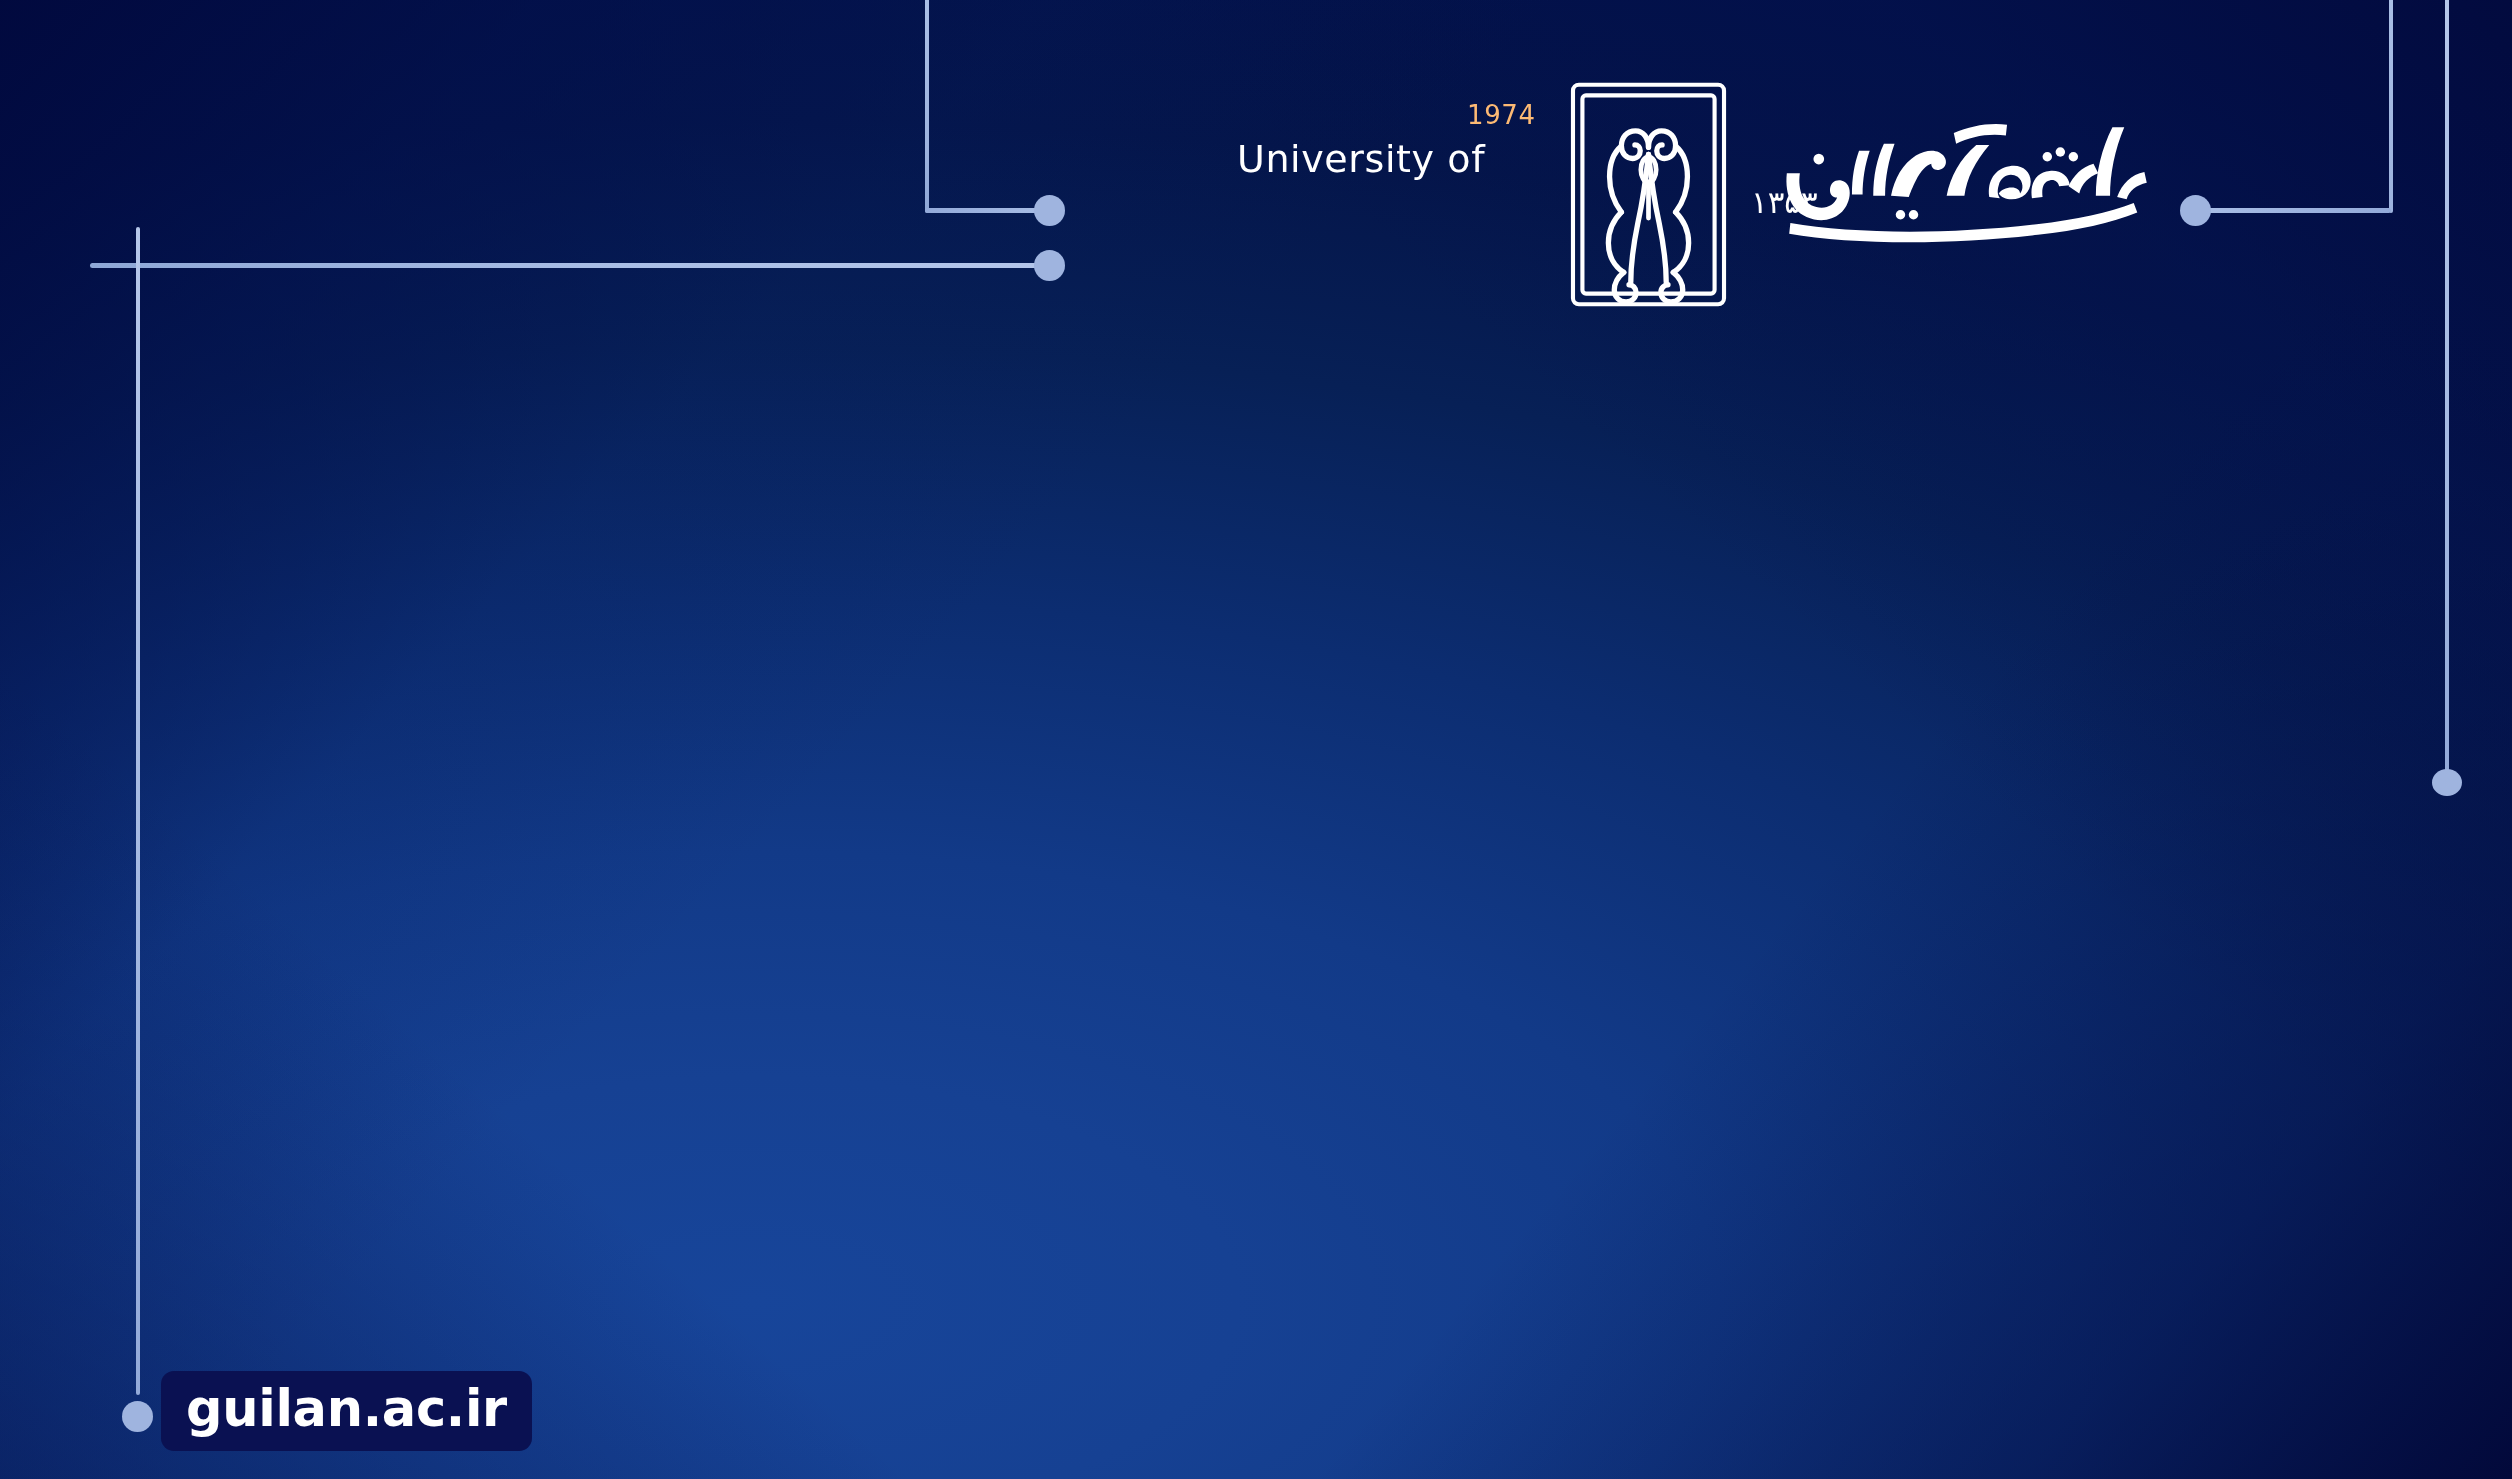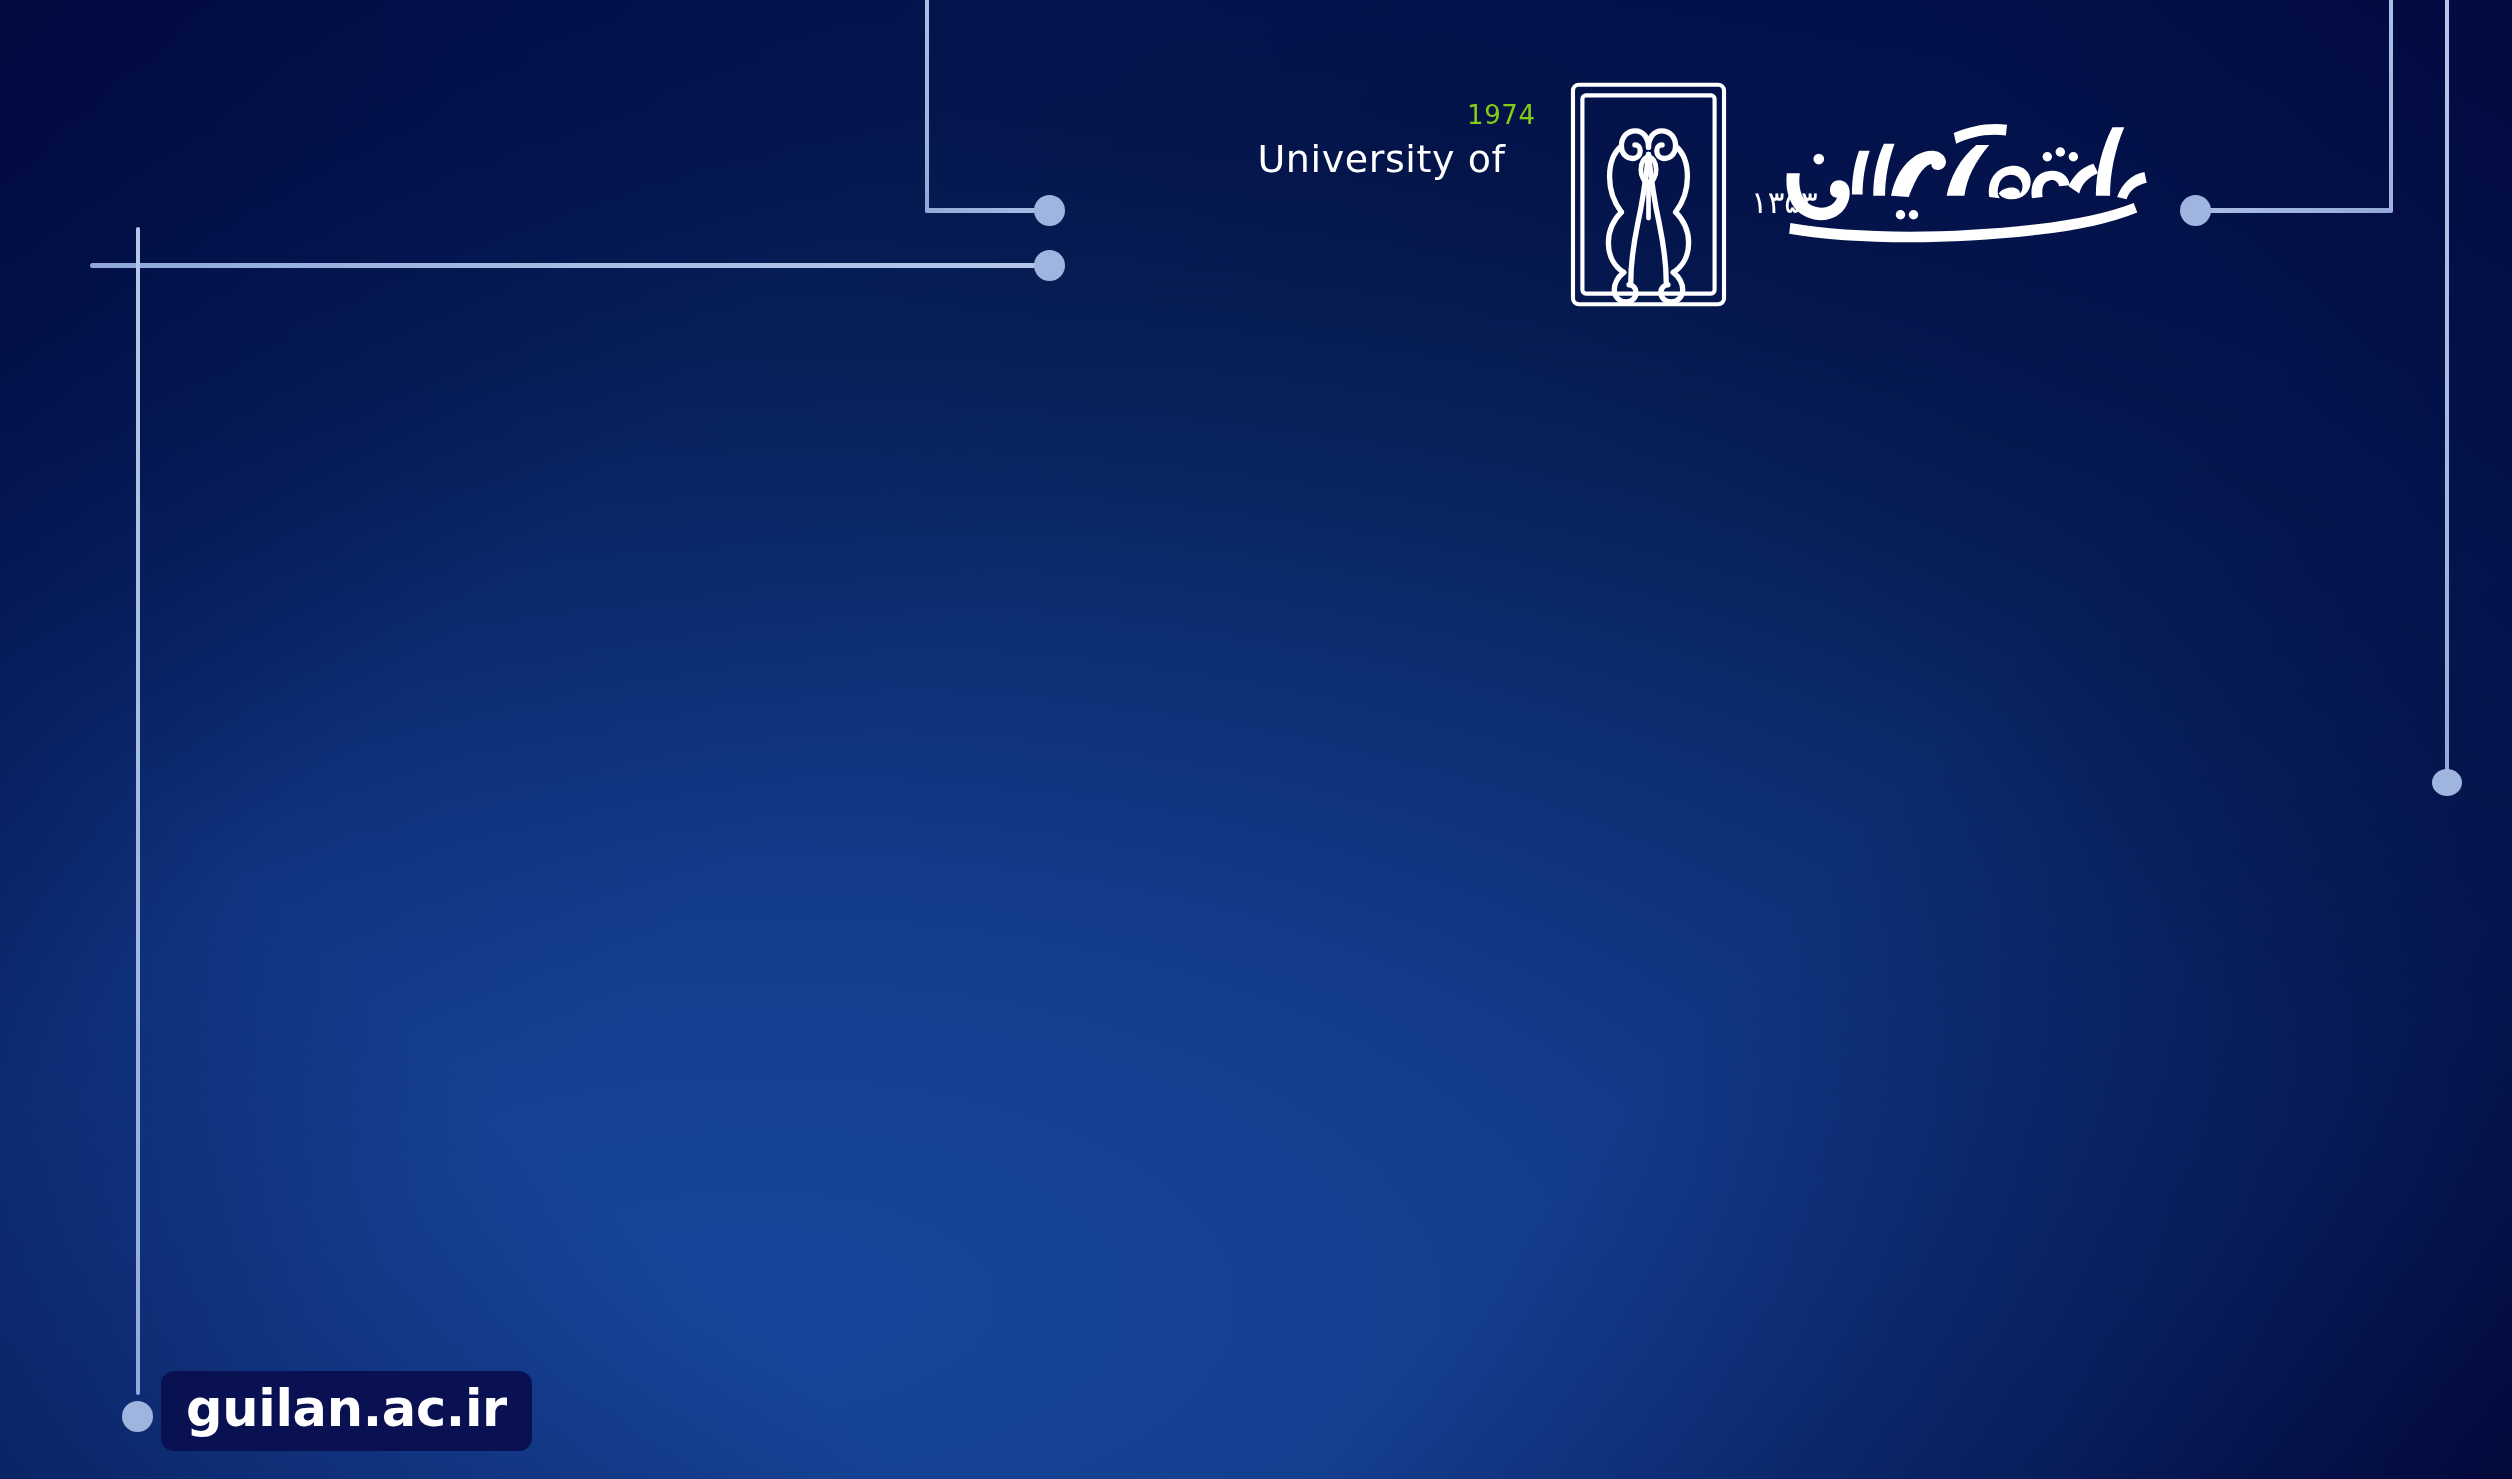--- a/index.html
+++ b/index.html
@@ -49,45 +49,45 @@
   }
 
   
   .logo-wrap{
     position:absolute;
     left:1219px; top:83px;
     width:923px; height:237px;
   }
   .logo-en{
     position:absolute;
-    left:0; top:57px;
+    left:12px; top:57px;
     width:319px;
     color:#ffffff;
-    text-align:center;
+    text-align:left;
   }
   .logo-en .l1{
     font-size:38px;
     font-weight:400;
     letter-spacing:0.6px;
     line-height:1.02;
     padding-left:6px;
   }
   .logo-en .l2{
     font-size:41px;
     font-weight:700;
     letter-spacing:10px;
     line-height:1.18;
     padding-left:21px;
   }
   .logo-year-en{
     position:absolute;
     left:248px; top:16.6px;
     font-size:26px;
     font-weight:400;
-    color:#84cc16;
+    color:#fdba74;
     letter-spacing:0.6px;
   }
   .logo-mark{
     position:absolute;
     left:341px; top:-7px;
     width:177px; height:237px;
   }
   .logo-year-fa{
     position:absolute;
     left:532px; top:101px;

